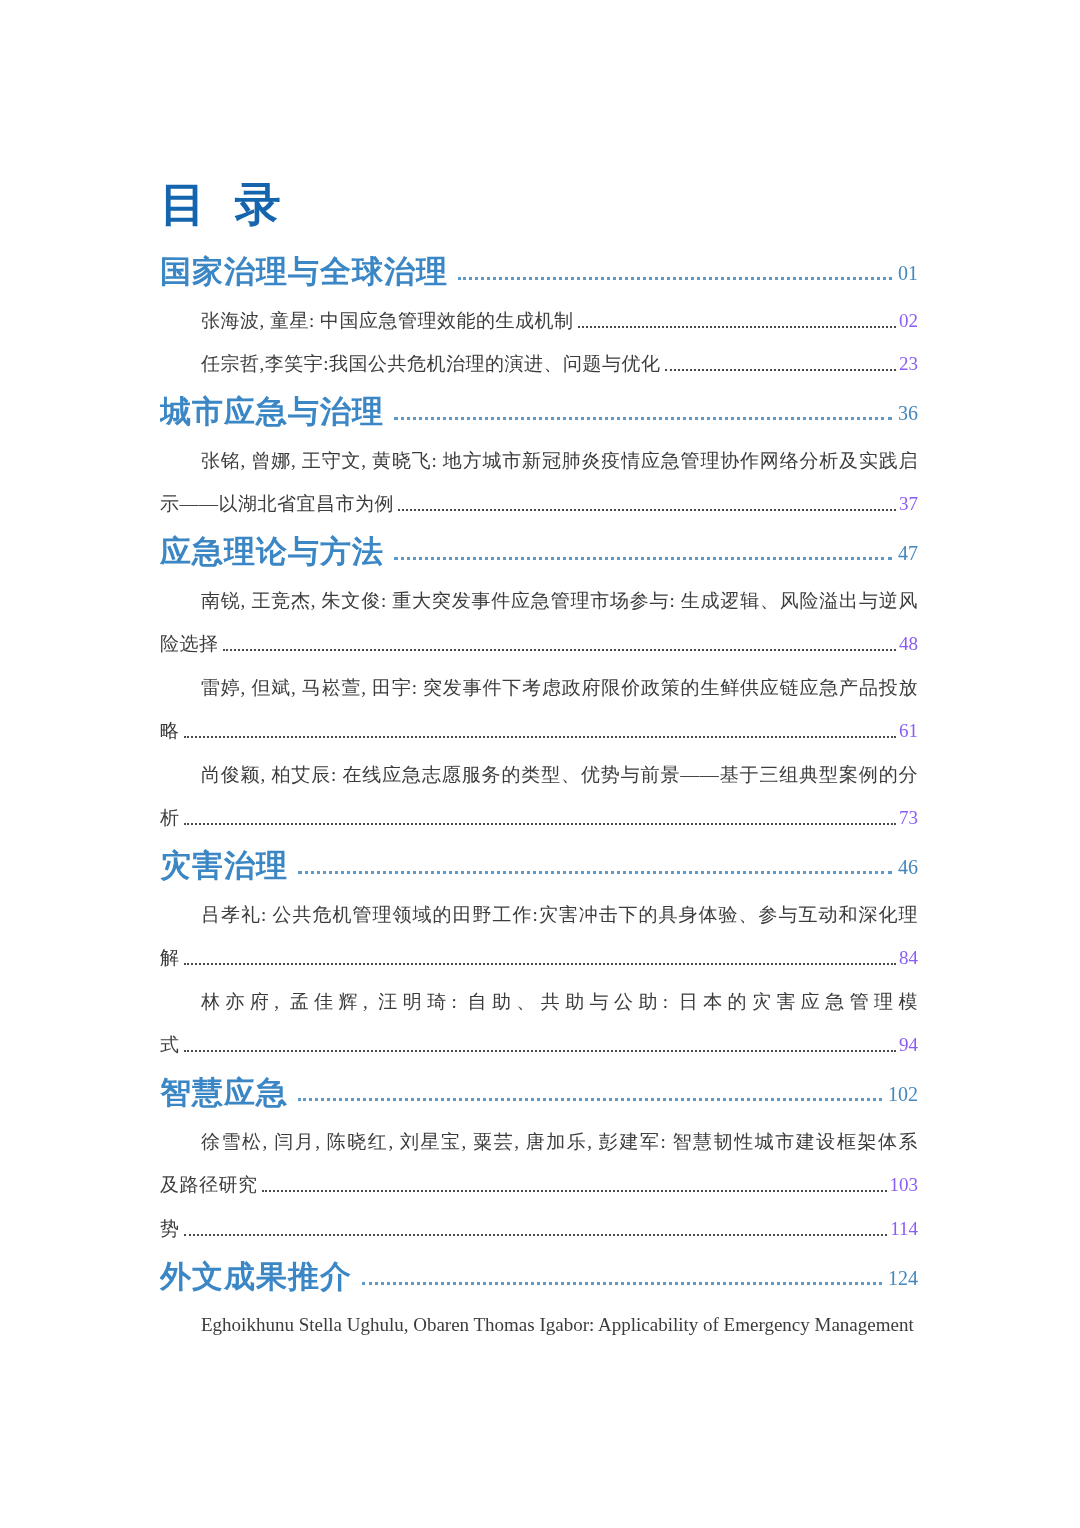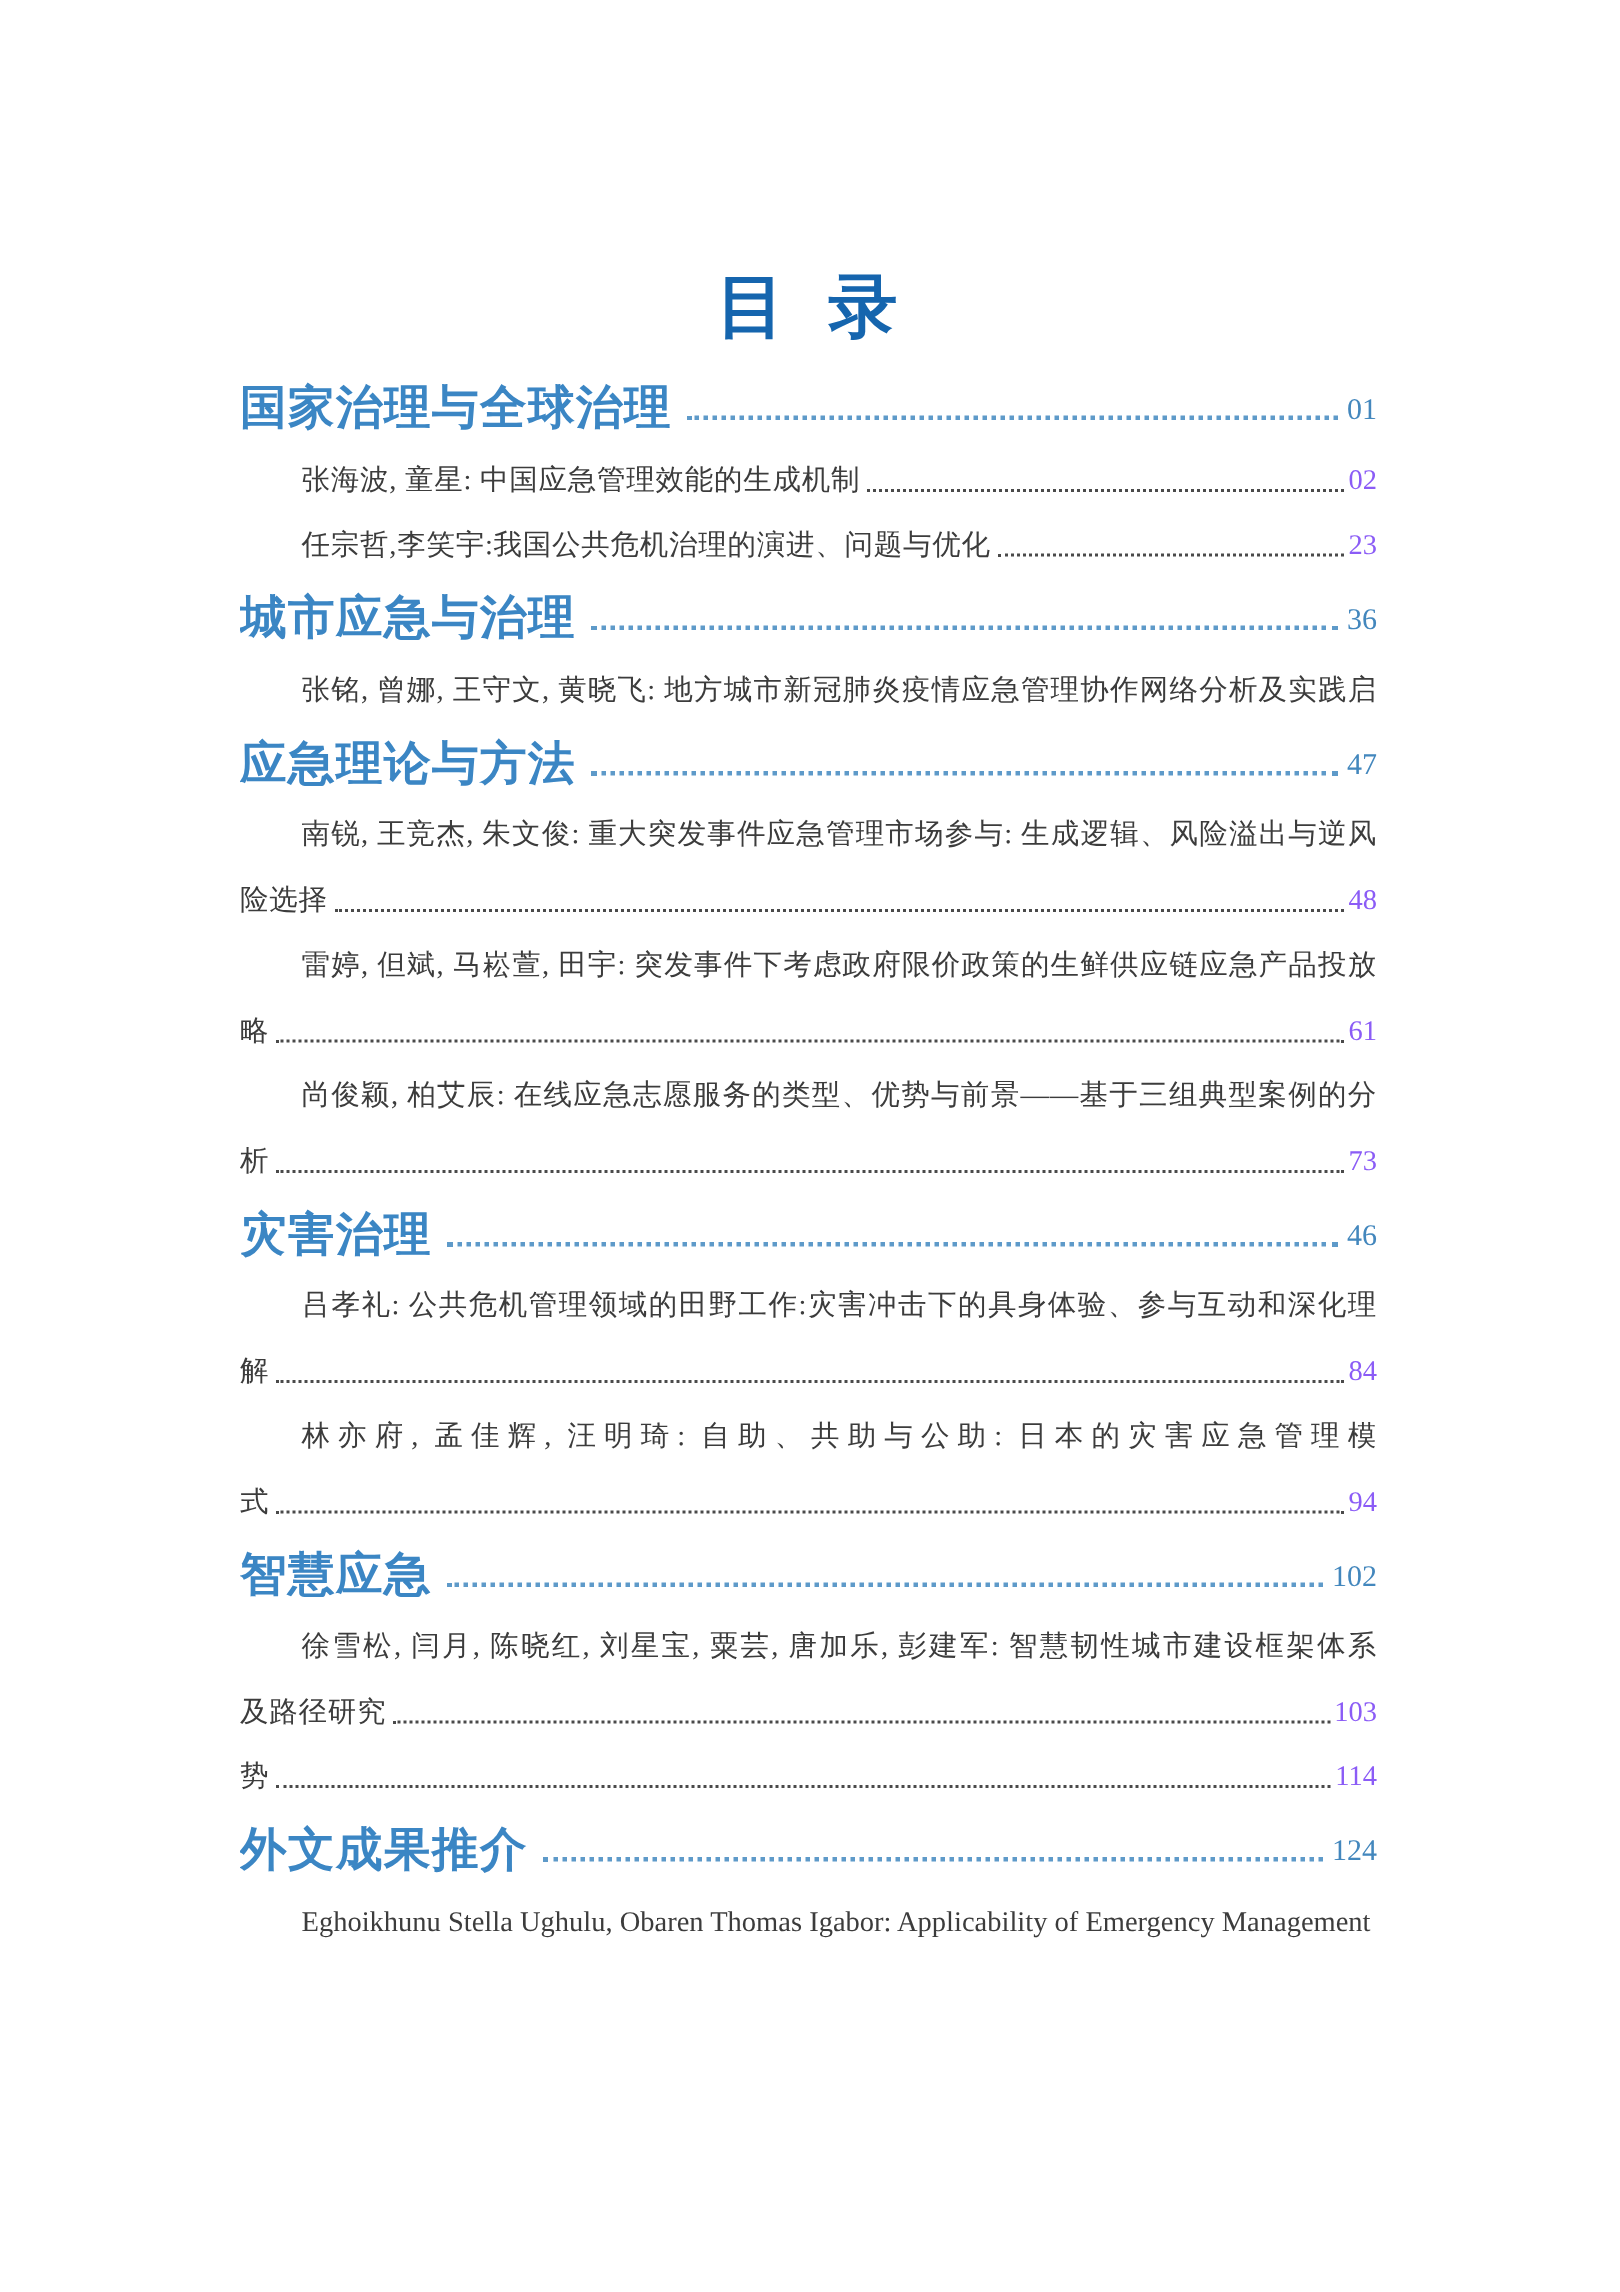--- a/index.html
+++ b/index.html
@@ -1,20 +1,20 @@
 <!DOCTYPE html>
 <html><head>
 <meta charset="utf-8">
 <style>
   html,body{margin:0;padding:0;background:#ffffff;}
   body{width:1080px;height:1528px;overflow:hidden;
        font-family:"Liberation Serif",serif;color:#3c3c3c;}
   .page{box-sizing:border-box;width:1080px;height:1528px;
         padding:178px 162px 0 160px;background:#ffffff;}
-  .doc-title{height:58px;text-align:center;
+  .doc-title{height:58px;
              font-family:"Liberation Sans",sans-serif;font-weight:700;
              font-size:46px;line-height:52px;color:#1565ae;
              word-spacing:12px;letter-spacing:2px;}
   .row{display:flex;align-items:flex-end;height:43.5px;
        box-sizing:border-box;overflow:hidden;}
   .row.indent{padding-left:41px;}
   
   .row.section{height:53px;color:#3b86c4;
                font-family:"Liberation Sans",sans-serif;font-weight:700;text-align:right;}
   .row.section .t{font-size:31px;line-height:35px;white-space:nowrap;letter-spacing:1px;}
@@ -53,20 +53,25 @@
         <span class="leader"></span>
         <span class="pnum">23</span>
       </div>
       <div class="row section">
         <span class="t">城市应急与治理</span>
         <span class="leader"></span>
         <span class="pnum">36</span>
       </div>
       <div class="row entry indent justify">
         <span class="t">张铭, 曾娜, 王守文, 黄晓飞: 地方城市新冠肺炎疫情应急管理协作网络分析及实践启</span>
+      </div>
+      <div class="row entry">
+        <span class="t">示——以湖北省宜昌市为例</span>
+        <span class="leader"></span>
+        <span class="pnum">37</span>
       </div>
       <div class="row section">
         <span class="t">应急理论与方法</span>
         <span class="leader"></span>
         <span class="pnum">47</span>
       </div>
       <div class="row entry indent justify">
         <span class="t">南锐, 王竞杰, 朱文俊: 重大突发事件应急管理市场参与: 生成逻辑、风险溢出与逆风</span>
       </div>
       <div class="row entry">

